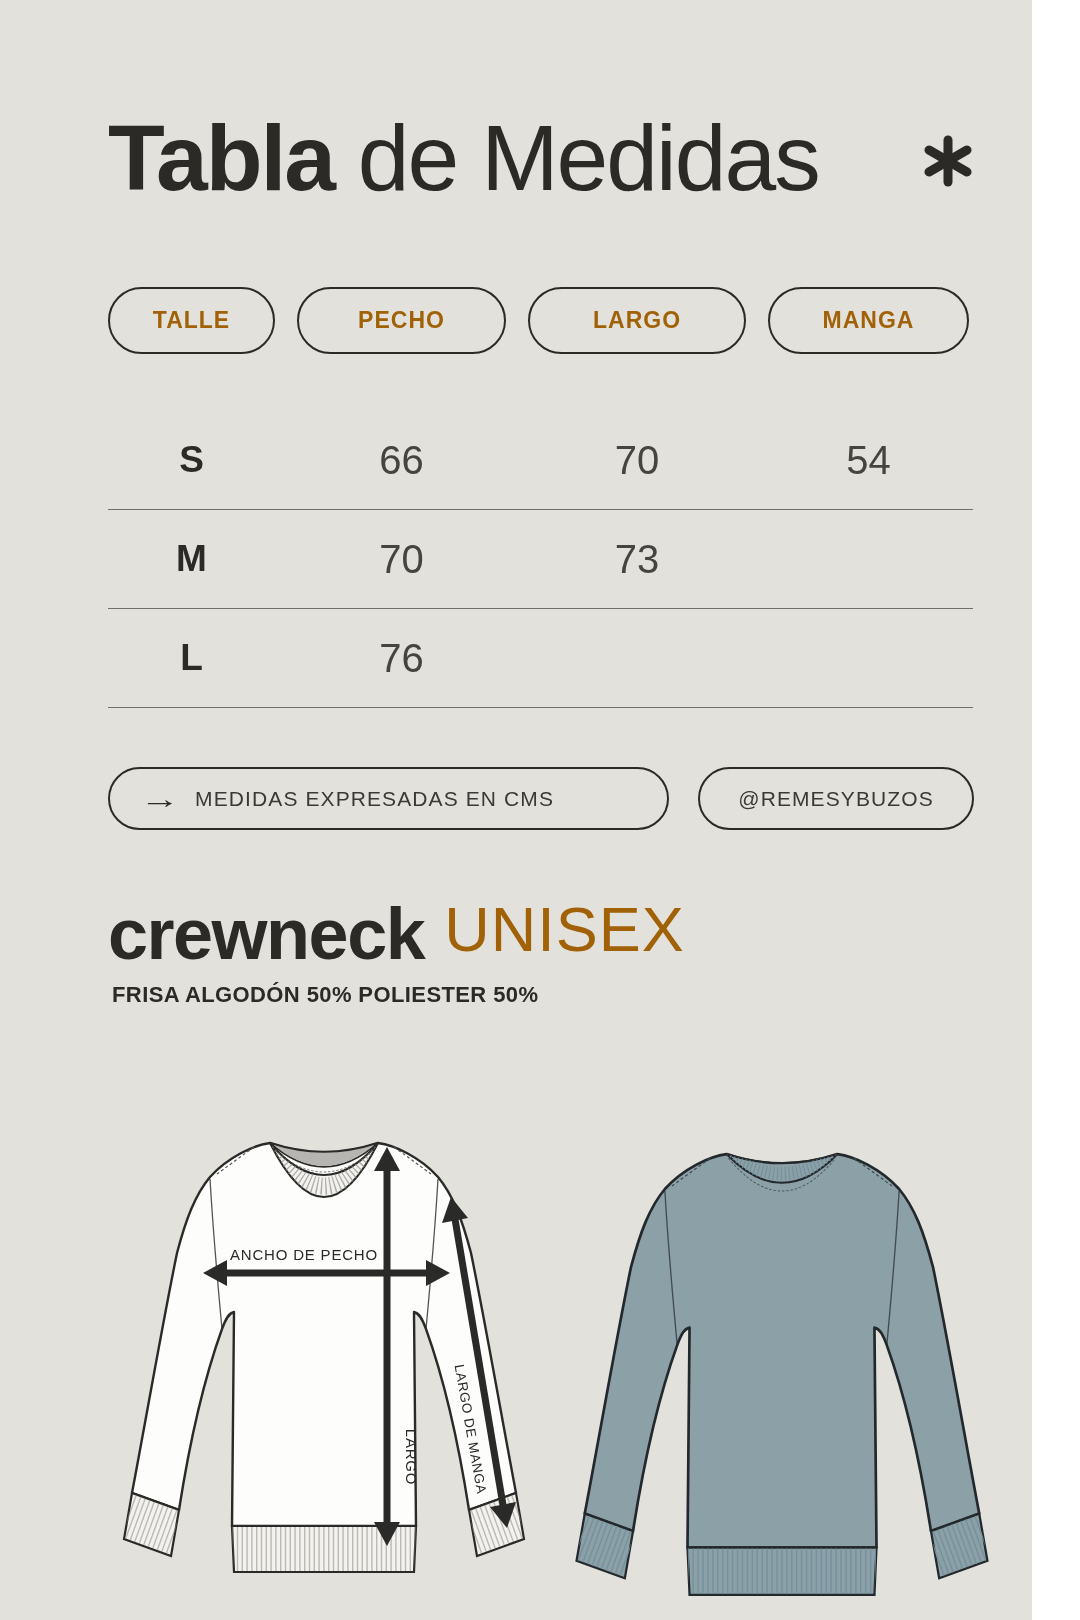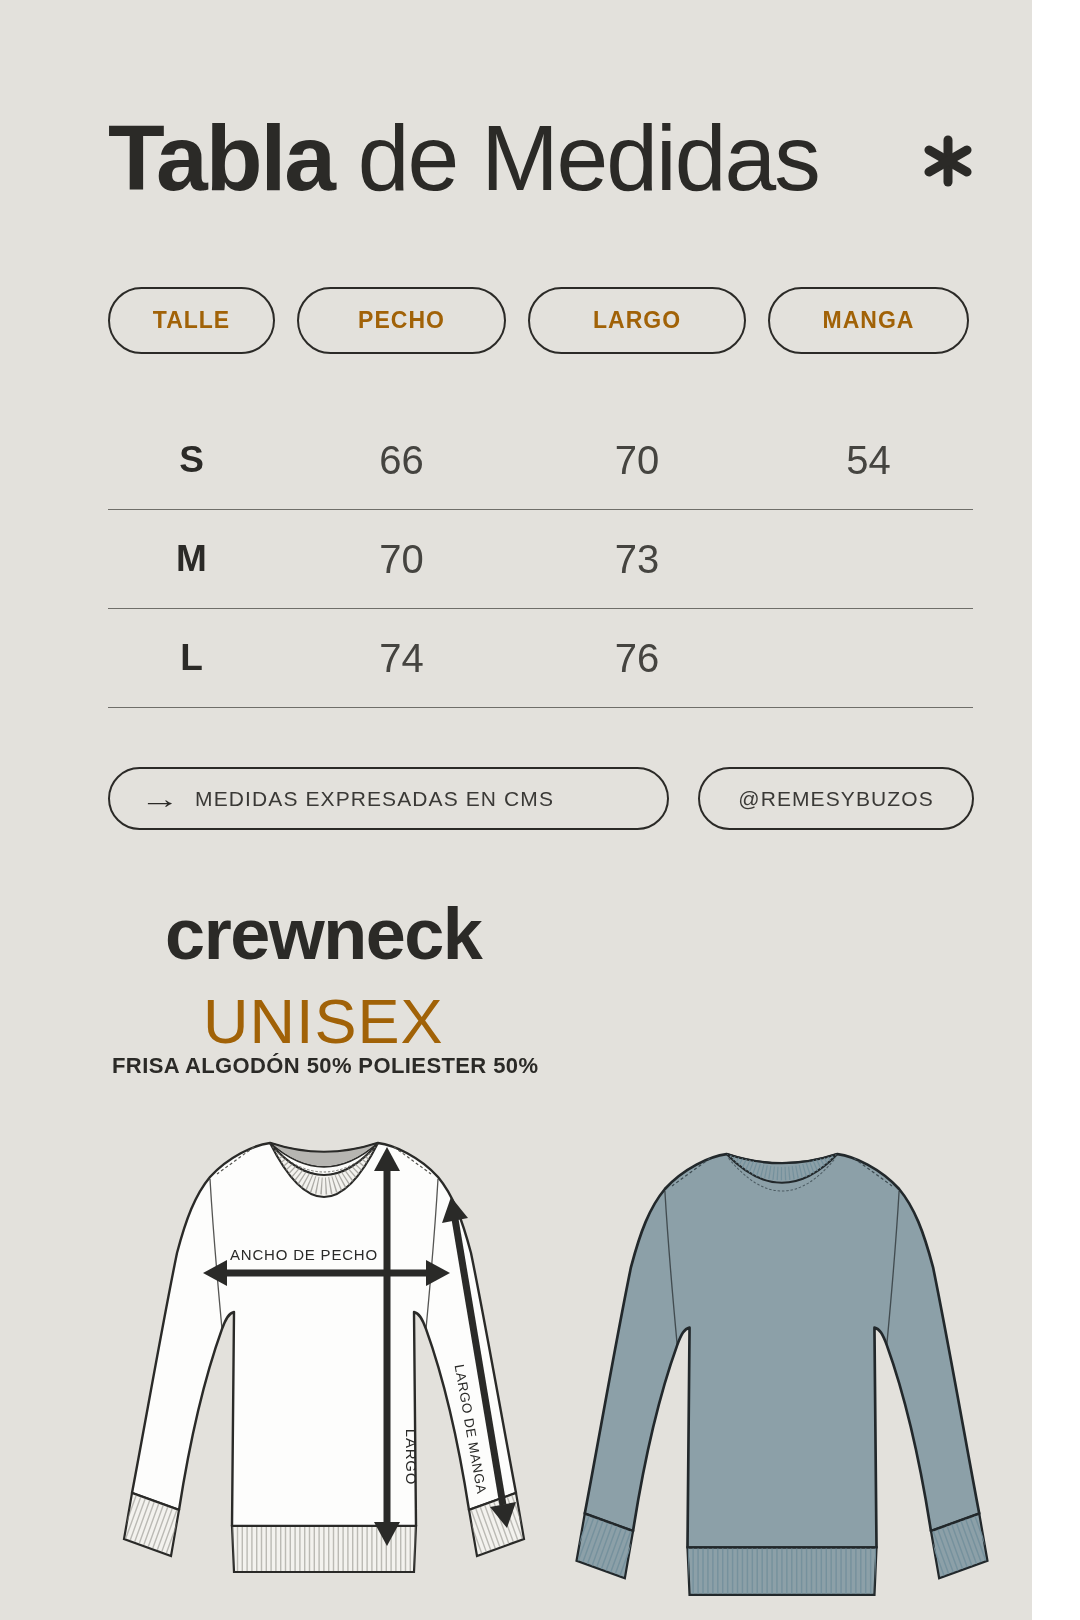--- a/index.html
+++ b/index.html
@@ -30,24 +30,24 @@
   .notes-row{position:absolute; left:108px; top:767px; width:866px;
     display:flex; justify-content:space-between;}
   .note-pill{height:63px; box-sizing:border-box; border:2px solid #2b2a27; border-radius:34px;
     display:flex; align-items:center; font-size:21px; letter-spacing:1.1px; color:#3a3936;}
   .note-pill.measures{width:561px; padding:0 30px; gap:28px; justify-content:flex-start;}
   .note-pill.handle{width:276px; justify-content:center;}
   .arrow-glyph{display:inline-block; transform:scaleX(1.55); transform-origin:left center;
     font-size:26px; font-weight:400; color:#2b2a27; line-height:1;}
   
   .product{position:absolute; left:108px; top:898px;}
-  .product-name{display:flex; align-items:center; gap:20px;flex-direction:column;}
+  .product-name{display:flex; align-items:flex-start; gap:20px;}
   .name-bold{font-size:72px; font-weight:800; letter-spacing:-1.5px; line-height:1;}
   .name-light{font-size:63px; font-weight:300; letter-spacing:1px; line-height:1; color:#a16207;}
-  .material{padding-left:4px; font-size:22px; font-weight:700; letter-spacing:0.4px;}
+  .material{margin-top:12px; padding-left:4px; font-size:22px; font-weight:700; letter-spacing:0.4px;}
   
   .shirts{position:absolute; left:104px; top:1085px; display:flex; gap:12px; align-items:flex-start;}
   svg text{font-family:"Liberation Sans", sans-serif;}
 </style>
 </head>
 <body>
 
 <div class="page">
 
   <div class="title-row">
@@ -77,21 +77,20 @@
       <div class="cell cell-val">70</div>
       <div class="cell cell-val">54</div>
     </div>
     <div class="size-row grid4">
       <div class="cell cell-size">M</div>
       <div class="cell cell-val">70</div>
       <div class="cell cell-val">73</div>
     </div>
     <div class="size-row grid4">
       <div class="cell cell-size">L</div>
-      <div class="cell cell-val">74</div>
       <div class="cell cell-val">76</div>
     </div>
   </div>
 
   <div class="notes-row">
     <div class="note-pill measures">
       <span class="arrow-glyph">→</span>
       <span>MEDIDAS EXPRESADAS EN CMS</span>
     </div>
     <div class="note-pill handle">

